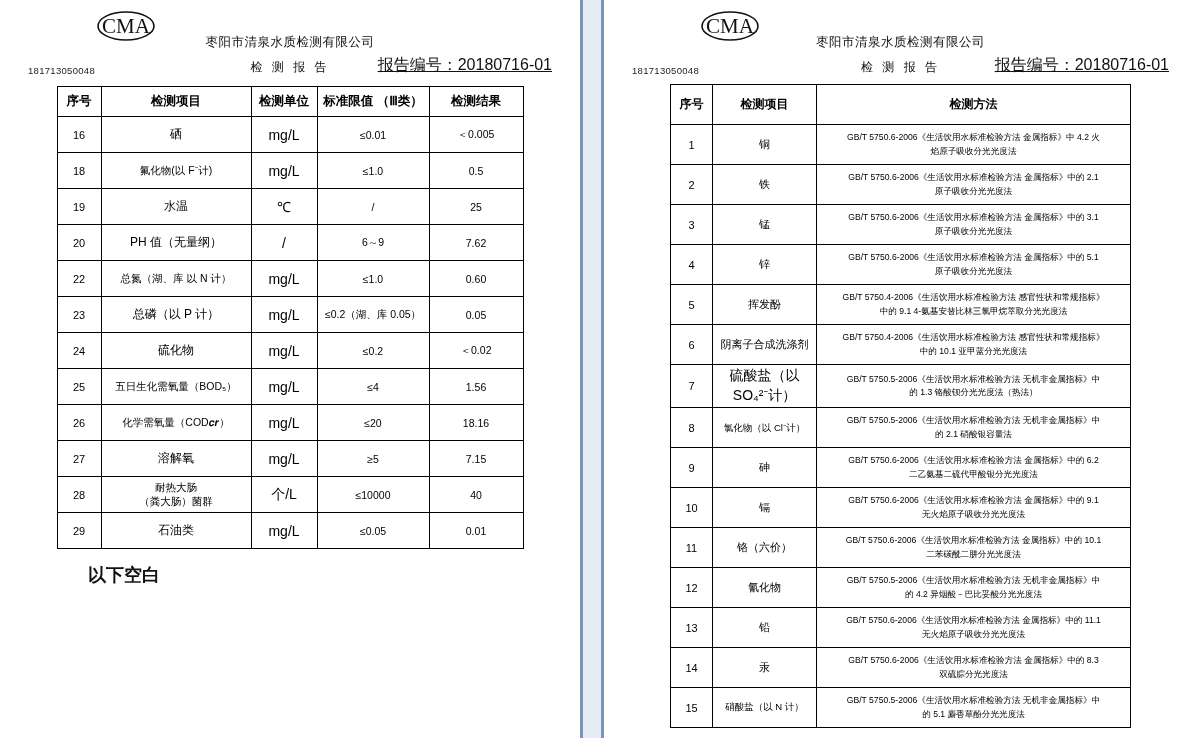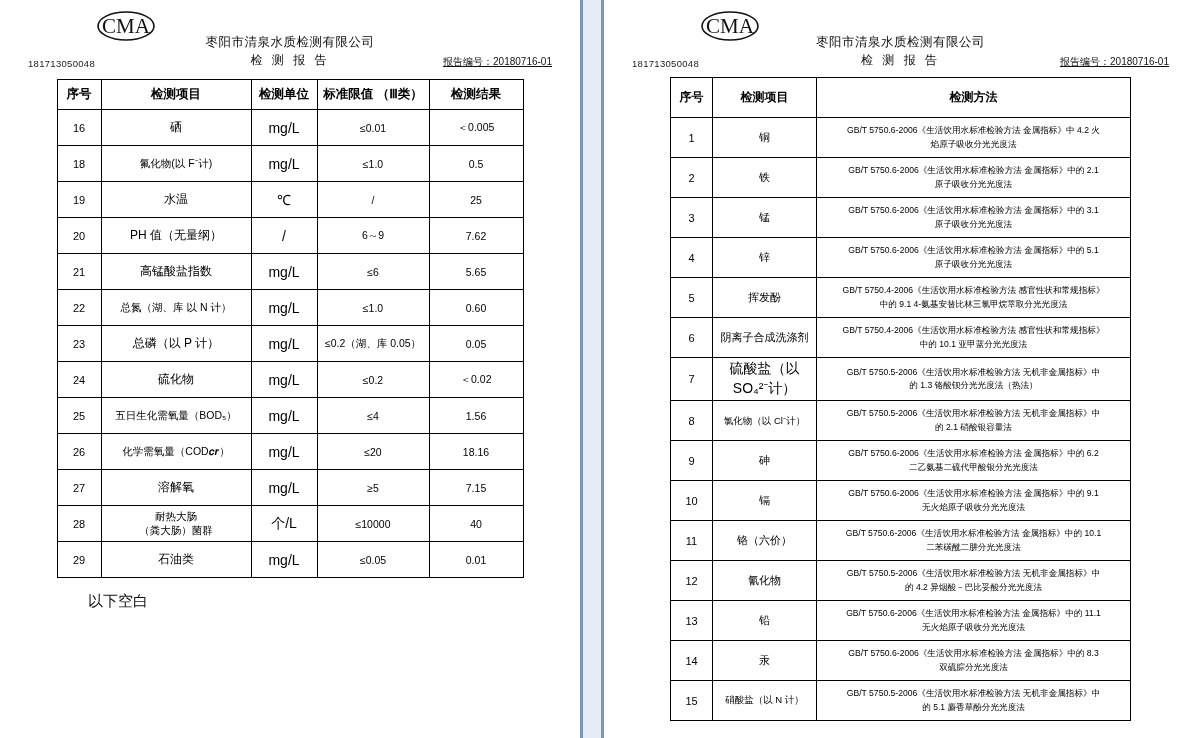--- a/index.html
+++ b/index.html
@@ -74,21 +74,21 @@
   }
   .rpt-title {
     font-size: 12px;
     letter-spacing: 3px;
     position: absolute;
     left: 0; right: 0;
     text-align: center;
     bottom: 0;
   }
   .rpt-no {
-    font-size: 10px;
+    font-size: 16px;
     text-decoration: underline;
     white-space: nowrap;
   }
 
   
   table {
     border-collapse: collapse;
     font-size: 11px;
     color: #000;
   }
@@ -117,22 +117,23 @@
   .cell-item { font-size: 12px; }
   .cell-item.small { font-size: 10.5px; }
   .cell-unit { font-size: 14px; }
   .cell-lim  { font-size: 10.5px; }
   .cell-res  { font-size: 10.5px; }
   .cell-no   { font-size: 11px; }
   .two-line { line-height: 1.25; }
 
   .blank-note {
     margin: 14px 0 18px 88px;
-    font-size: 15px;
+    font-size: 18px;
     color: #111;
+    font-weight: bold;
   }
 
   
   .attach-title {
     margin: 14px 0 0 84px;
     font-size: 13px;
     color: #111;
     letter-spacing: 1px;
   }
   .tbl-annex {
@@ -225,27 +226,20 @@
             <td class="cell-res">25</td>
           </tr>
           <tr>
             <td class="cell-no">20</td>
             <td class="cell-item">PH 值（无量纲）</td>
             <td class="cell-unit">/</td>
             <td class="cell-lim">6～9</td>
             <td class="cell-res">7.62</td>
           </tr>
           <tr>
-            <td class="cell-no">21</td>
-            <td class="cell-item">高锰酸盐指数</td>
-            <td class="cell-unit">mg/L</td>
-            <td class="cell-lim">≤6</td>
-            <td class="cell-res">5.65</td>
-          </tr>
-          <tr>
             <td class="cell-no">22</td>
             <td class="cell-item small">总氮（湖、库 以 N 计）</td>
             <td class="cell-unit">mg/L</td>
             <td class="cell-lim">≤1.0</td>
             <td class="cell-res">0.60</td>
           </tr>
           <tr>
             <td class="cell-no">23</td>
             <td class="cell-item">总磷（以 P 计）</td>
             <td class="cell-unit">mg/L</td>

